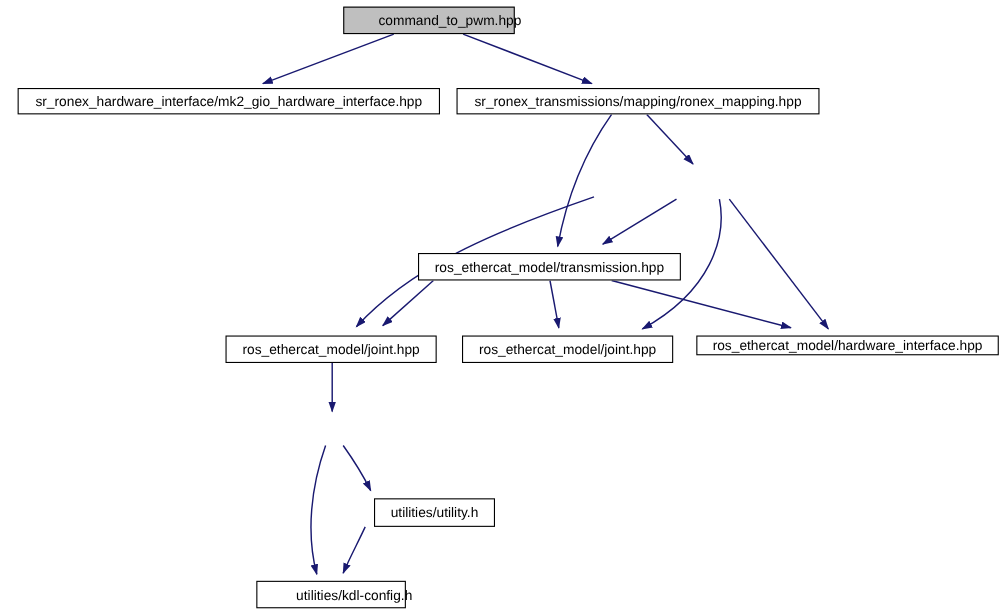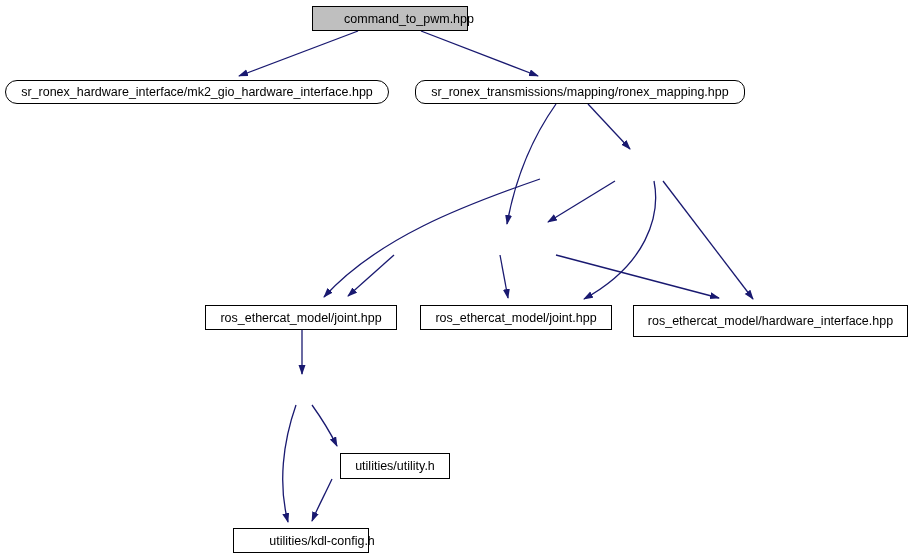--- a/index.html
+++ b/index.html
@@ -70,30 +70,31 @@
     <path class="edge" d="M500,255 L508,298" marker-end="url(#arrow)"></path>
     <path class="edge" d="M556,255 L719,298" marker-end="url(#arrow)"></path>
     <path class="edge" d="M302,330 L302,374" marker-end="url(#arrow)"></path>
     <path class="edge" d="M312,405 C322,419 330,432 337,446" marker-end="url(#arrow)"></path>
     <path class="edge" d="M296,405 C283,442 278,484 288,522" marker-end="url(#arrow)"></path>
     <path class="edge" d="M332,479 C325,494 318,507 312,521" marker-end="url(#arrow)"></path>
   </svg>
 
   <div class="node root" style="left:312px; top:6px;  width:156px; height:25px;padding-left:38px;">command_to_pwm.hpp</div>
 
-  <div class="node" style="left:5px;   top:80px; width:384px; height:24px;border-radius:12px;">sr_ronex_hardware_interface/mk2_gio_hardware_interface.hpp</div>
+  <div class="node" style="left:16px;   top:80px; width:384px; height:24px;">sr_ronex_hardware_interface/mk2_gio_hardware_interface.hpp</div>
 
-  <div class="node" style="left:415px; top:80px; width:330px; height:24px;border-radius:10px;">sr_ronex_transmissions/mapping/ronex_mapping.hpp</div>
+  <div class="node" style="left:415px; top:80px; width:330px; height:24px;">sr_ronex_transmissions/mapping/ronex_mapping.hpp</div>
 
 
+  <div class="node" style="left:380px; top:230px; width:239px; height:25px;">ros_ethercat_model/transmission.hpp</div>
 
   <div class="node" style="left:205px; top:305px; width:192px; height:25px;">ros_ethercat_model/joint.hpp</div>
 
   <div class="node" style="left:420px; top:305px; width:192px; height:25px;">ros_ethercat_model/joint.hpp</div>
 
-  <div class="node" style="left:633px; top:305px; width:275px; height:32px;">ros_ethercat_model/hardware_interface.hpp</div>
+  <div class="node" style="left:633px; top:305px; width:275px; height:18px;">ros_ethercat_model/hardware_interface.hpp</div>
 
 
   <div class="node" style="left:295px; top:453px; width:110px; height:26px;margin-left:45px;">utilities/utility.h</div>
 
   <div class="node" style="left:233px; top:528px; width:136px; height:25px;padding-left:42px;">utilities/kdl-config.h</div>
 
 </div>
 
 </body></html>

